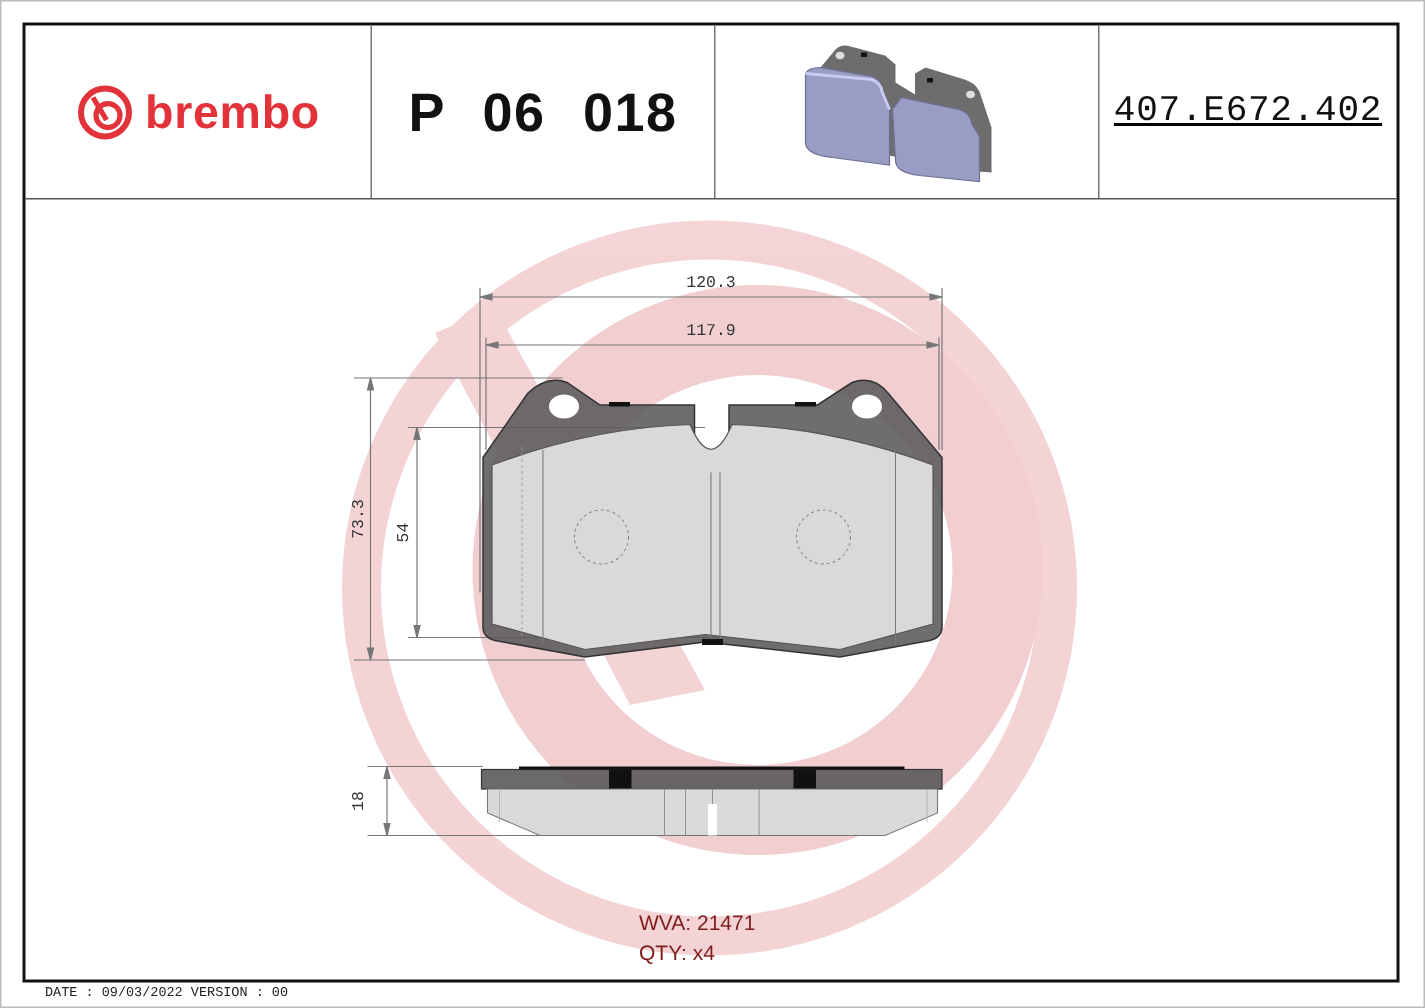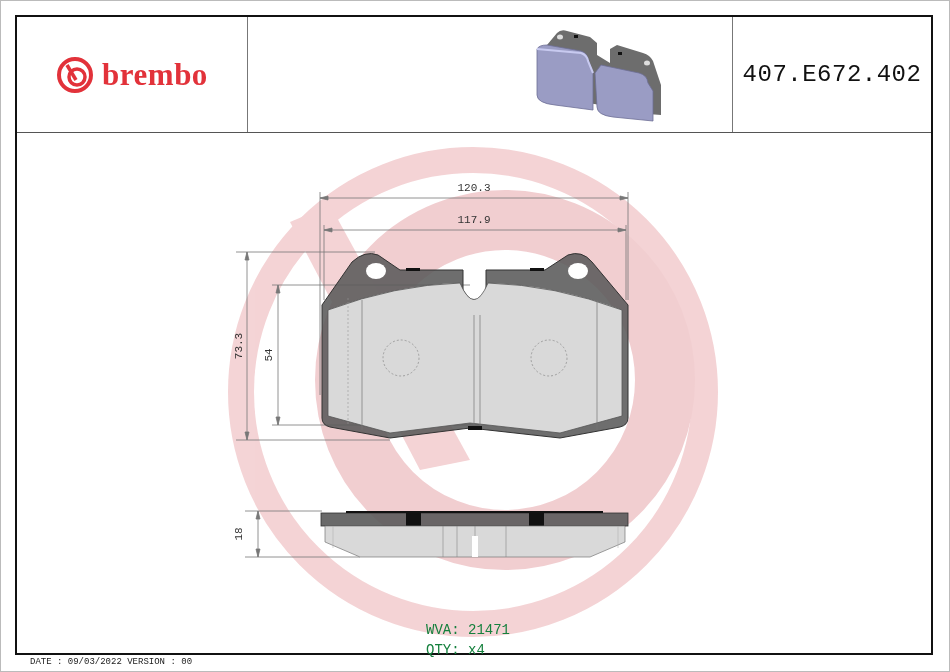--- a/index.html
+++ b/index.html
@@ -3,27 +3,27 @@
 <meta charset="utf-8">
 <style>
   html, body { margin: 0; padding: 0; background: #ffffff; }
   body { width: 950px; height: 672px; position: relative; overflow: hidden; font-family: "Liberation Sans", sans-serif; }
   .sheet { position: absolute; left: 15px; top: 15px; width: 918px; height: 640px; border: 2px solid #111; box-sizing: border-box; }
   .header { position: absolute; left: 0; top: 0; width: 914px; height: 115px; border-bottom: 1px solid #555; }
   .cell { position: absolute; top: 0; height: 115px; border-right: 1px solid #777; box-sizing: border-box; display: flex; align-items: center; justify-content: center; }
   .cell-logo { left: 0; width: 231px; }
   .cell-part { left: 231px; width: 229px; }
   .cell-img { left: 460px; width: 256px; }
-  .cell-code { left: 716px; width: 198px; border-right: none; }
-  .brand-word { color: #e2323a; font-size: 31px; font-weight: bold; letter-spacing: 0.5px; margin-left: 8px; font-family: Liberation Serif, serif; }
+  .cell-code { left: 716px; width: 198px; border-right: none; text-decoration: underline; }
+  .brand-word { color: #e2323a; font-size: 31px; font-weight: bold; letter-spacing: 0.5px; margin-left: 8px; font-family: Liberation Sans, sans-serif; }
   .part-number { font-size: 36px; font-weight: bold; color: #111; font-family: "Liberation Sans", sans-serif; word-spacing: 14px; letter-spacing: 1px; }
   .ref-code { font-family: "Liberation Mono", monospace; font-size: 24px; color: #111; letter-spacing: 0.5px; }
   .drawing { position: absolute; left: 0; top: 0; }
   .footer-text { position: absolute; left: 30px; top: 657px; font-family: "Liberation Mono", monospace; font-size: 9px; color: #222; }
-  .info { position: absolute; left: 426px; top: 620px; font-family: Liberation Mono, monospace; font-size: 14px; color: #15803d; line-height: 20px; }
+  .info { position: absolute; left: 426px; top: 605px; font-family: Liberation Sans, sans-serif; font-size: 14px; color: #7f1d1d; line-height: 20px; }
   .dimtext { font-family: "Liberation Mono", monospace; font-size: 11px; fill: #333; }
   .outer-frame { position: absolute; left: 0; top: 0; width: 948px; height: 670px; border: 1px solid #bbb; }
 </style>
 </head>
 <body>
 
 <div class="outer-frame"></div>
 
 <svg class="drawing" width="950" height="672" viewBox="0 0 950 672">
 
@@ -120,20 +120,23 @@
 <div class="sheet">
   <div class="header">
     <div class="cell cell-logo">
       <svg width="38" height="38" viewBox="0 0 38 38">
         <circle cx="19" cy="19" r="16" fill="none" stroke="#e2323a" stroke-width="4"></circle>
         <circle cx="21" cy="21" r="8" fill="none" stroke="#e2323a" stroke-width="3.5"></circle>
         <line x1="11" y1="9" x2="20" y2="24" stroke="#e2323a" stroke-width="3.5"></line>
       </svg>
       <span class="brand-word">brembo</span>
     </div>
+    <div class="cell cell-part">
+      <span class="part-number">P 06 018</span>
+    </div>
     <div class="cell cell-img">
       <svg width="140" height="100" viewBox="0 0 140 100">
         <path d="M12,20 L22,8 Q26,4 32,6 L55,12 L62,18 L62,30 L75,38 L75,24 L82,20 L108,28 Q115,30 118,36 L126,60 L126,90 L100,88 L66,80 L12,72 Z" fill="#6d6d6d"></path>
         <ellipse cx="25" cy="12" rx="3" ry="2.5" fill="#ddd"></ellipse>
         <ellipse cx="112" cy="38" rx="3" ry="2.5" fill="#ddd"></ellipse>
         <rect x="39" y="10" width="4" height="3" fill="#111"></rect>
         <rect x="83" y="27" width="4" height="3" fill="#111"></rect>
         <path d="M2,24 Q4,20 12,20 L46,26 Q52,28 53,34 L58,48 L58,85 L20,80 Q2,78 2,70 Z" fill="#9a9cc4" stroke="#6d6f95" stroke-width="0.8"></path>
         <path d="M60,48 L66,40 L104,48 Q112,50 113,58 L118,66 L118,96 L78,92 Q62,90 62,82 Z" fill="#9a9cc4" stroke="#6d6f95" stroke-width="0.8"></path>
         <path d="M2,24 L46,28 Q52,30 53,36 L58,48" fill="none" stroke="#c8caf0" stroke-width="2"></path>

